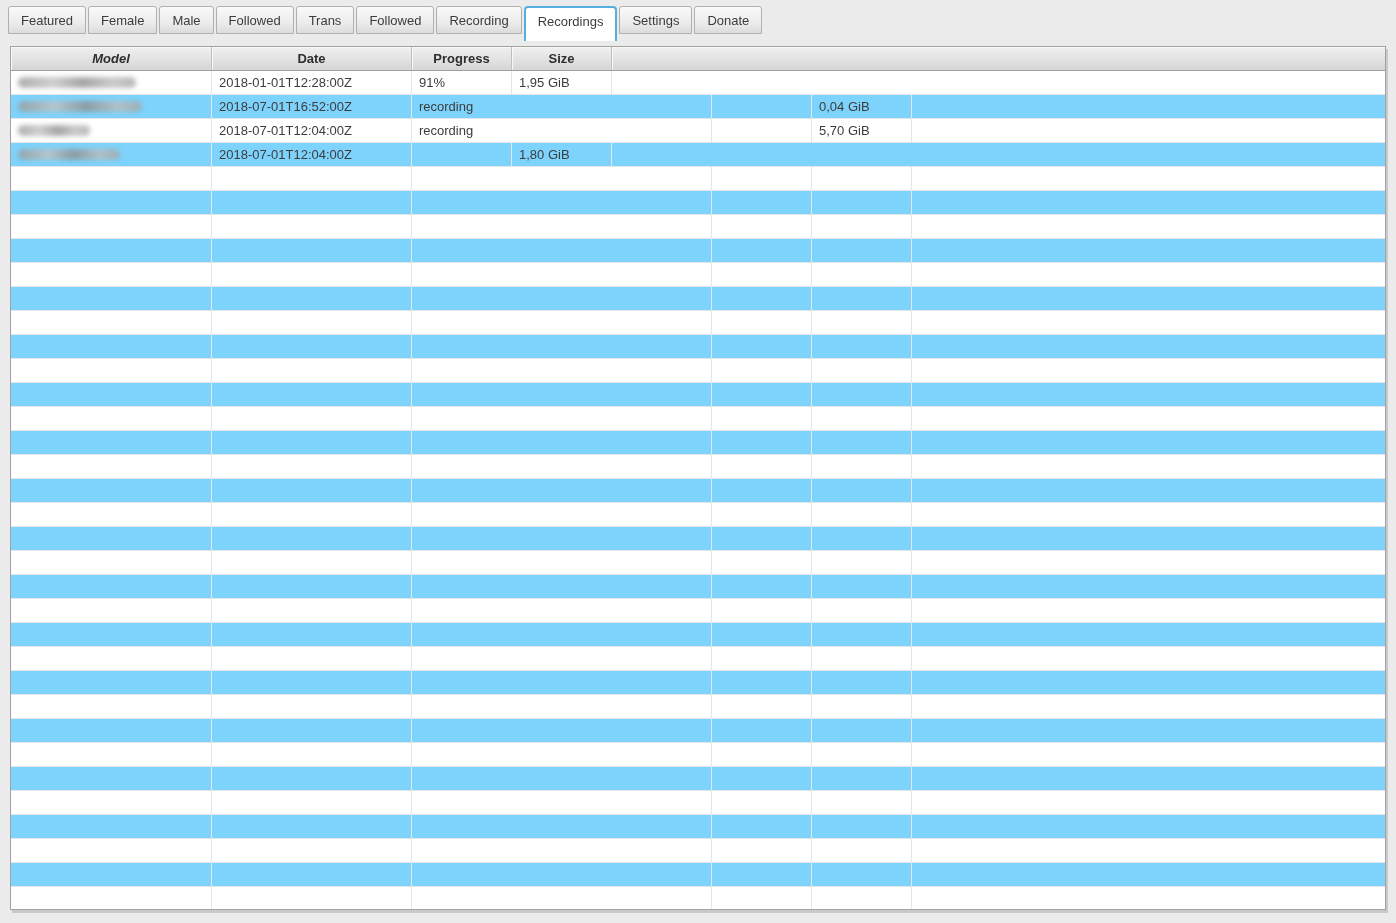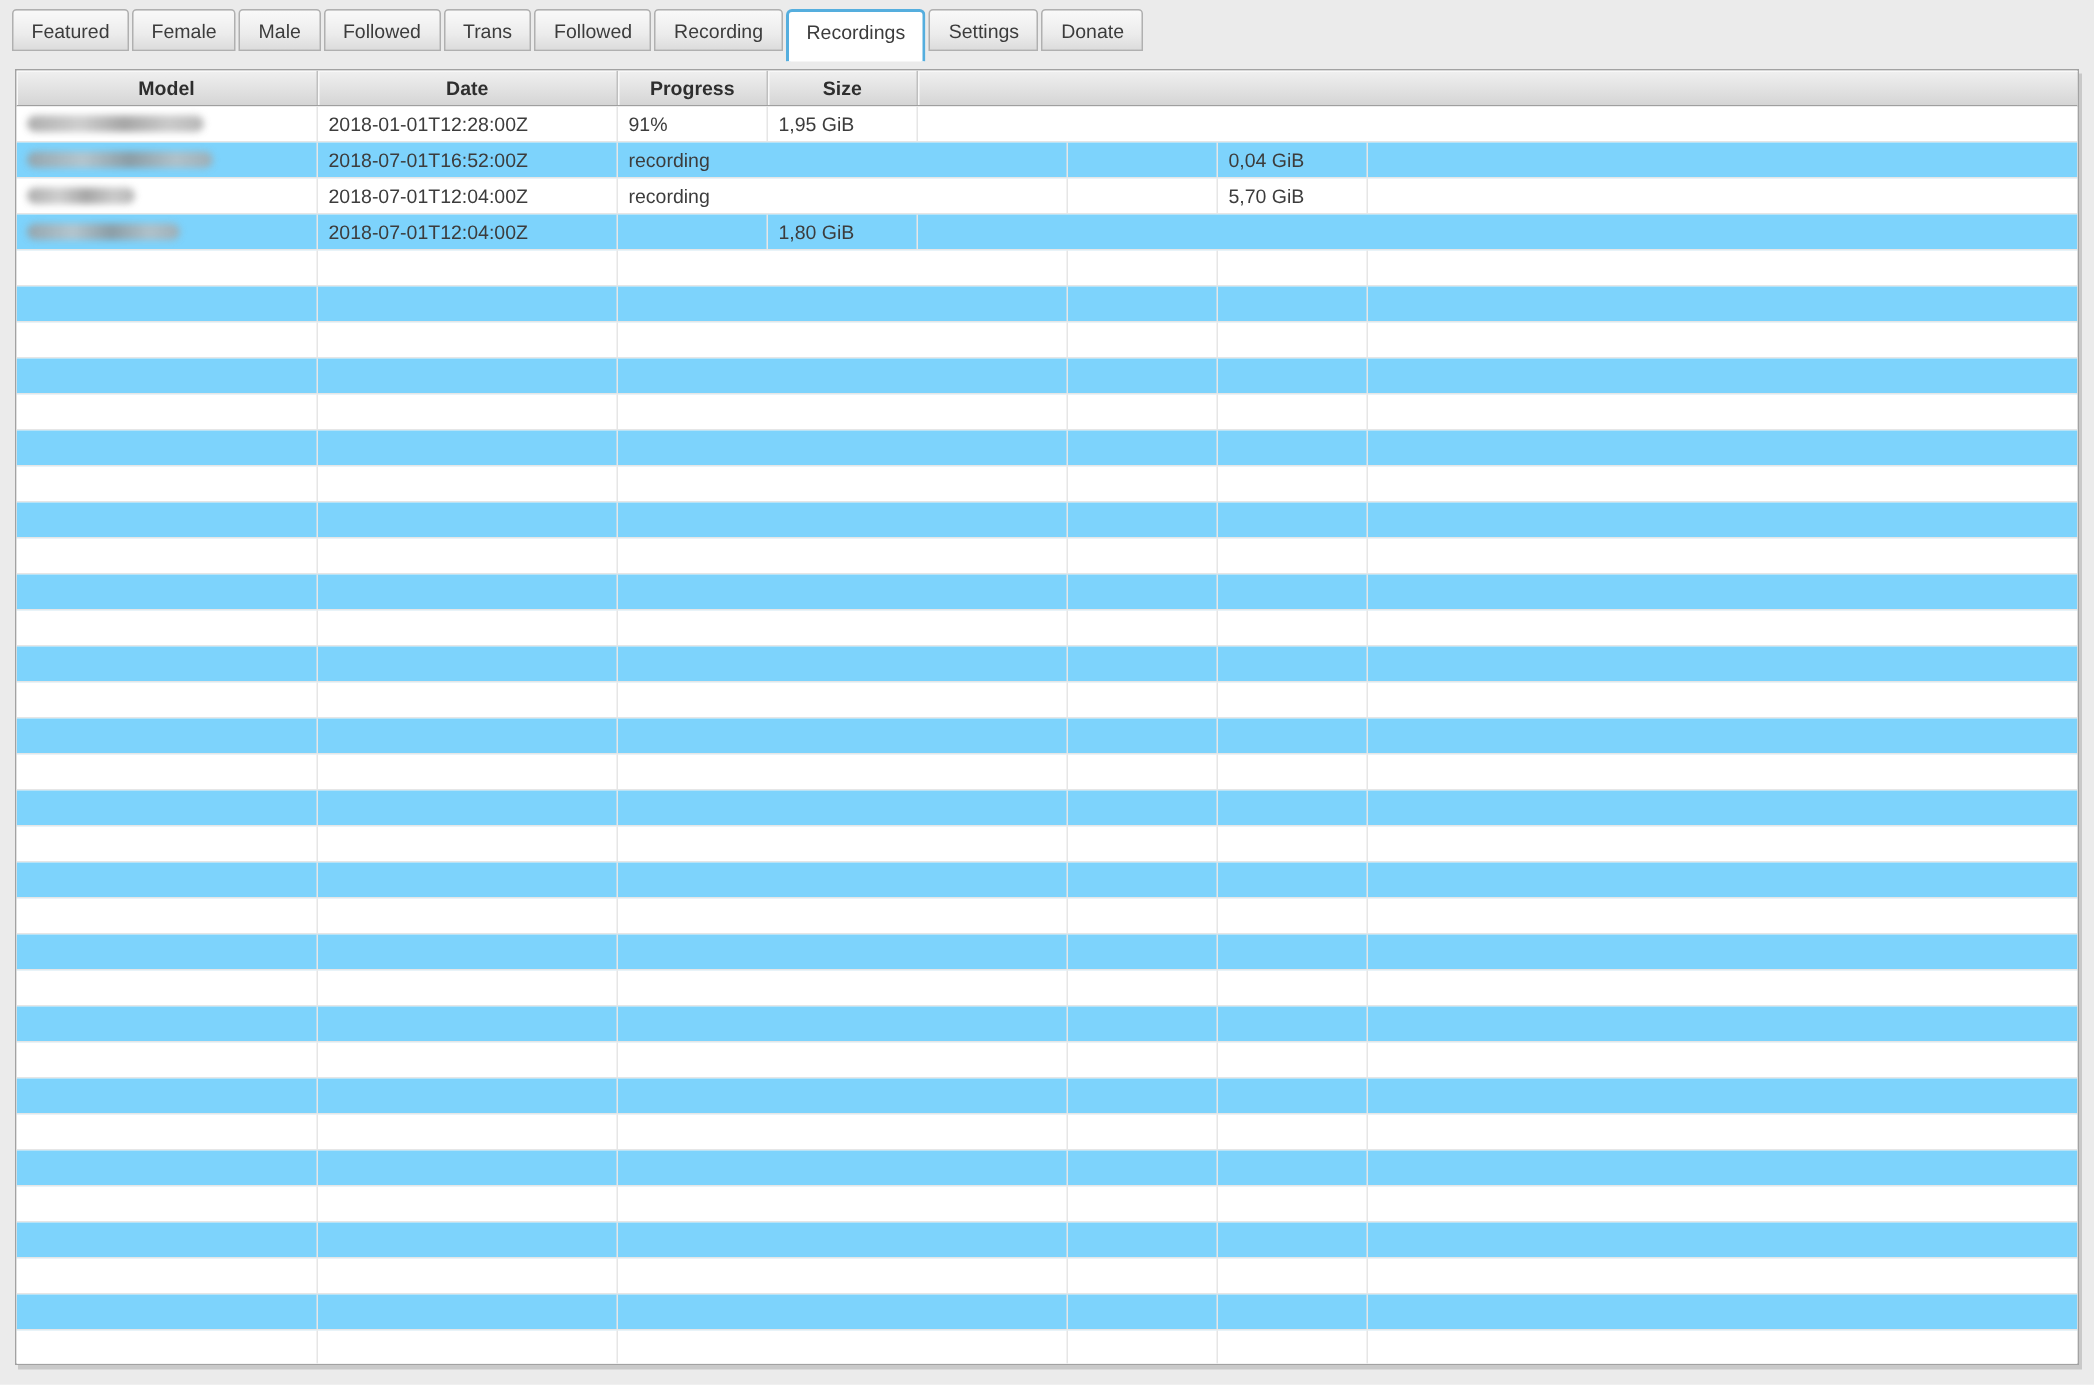--- a/index.html
+++ b/index.html
@@ -126,21 +126,21 @@
       <div class="tab">Trans</div>
       <div class="tab">Followed</div>
       <div class="tab">Recording</div>
       <div class="tab active">Recordings</div>
       <div class="tab">Settings</div>
       <div class="tab">Donate</div>
     </div>
 
   <div class="table-frame">
     <div class="thead" id="thead">
-        <div class="th" style="width: 201px;">Model</div>
+        <div class="th" style="width: 201px; font-style: italic;">Model</div>
         <div class="th" style="width: 200px;">Date</div>
         <div class="th" style="width: 100px;">Progress</div>
         <div class="th" style="width: 100px;">Size</div>
         <div class="th flex"></div>
       </div>
     <div class="tbody" id="tbody">
         <div class="tr">
           <div class="td" style="width: 201px;">
             <span class="redacted" style="width: 118px;"></span>
           </div>

